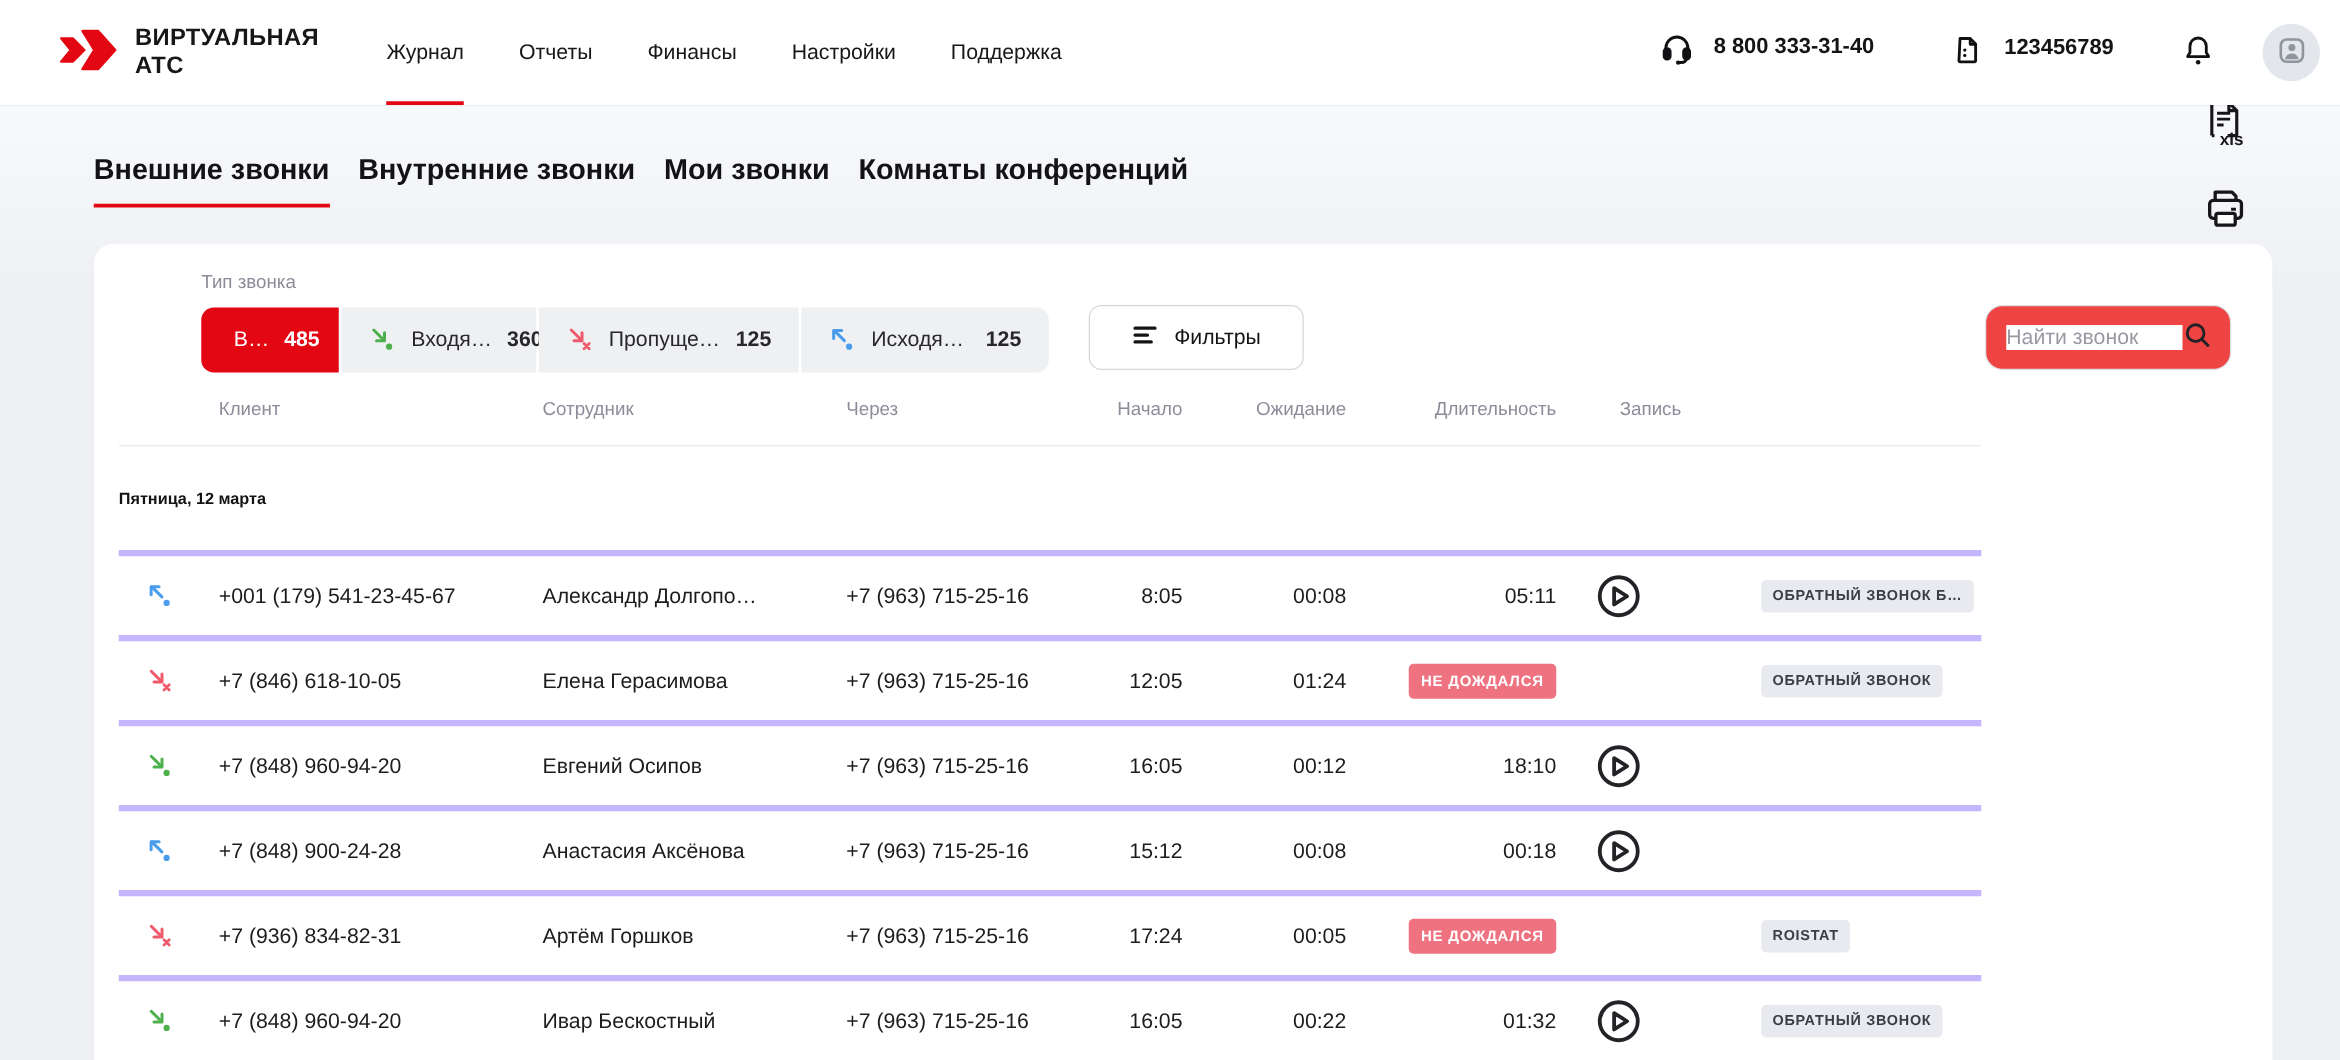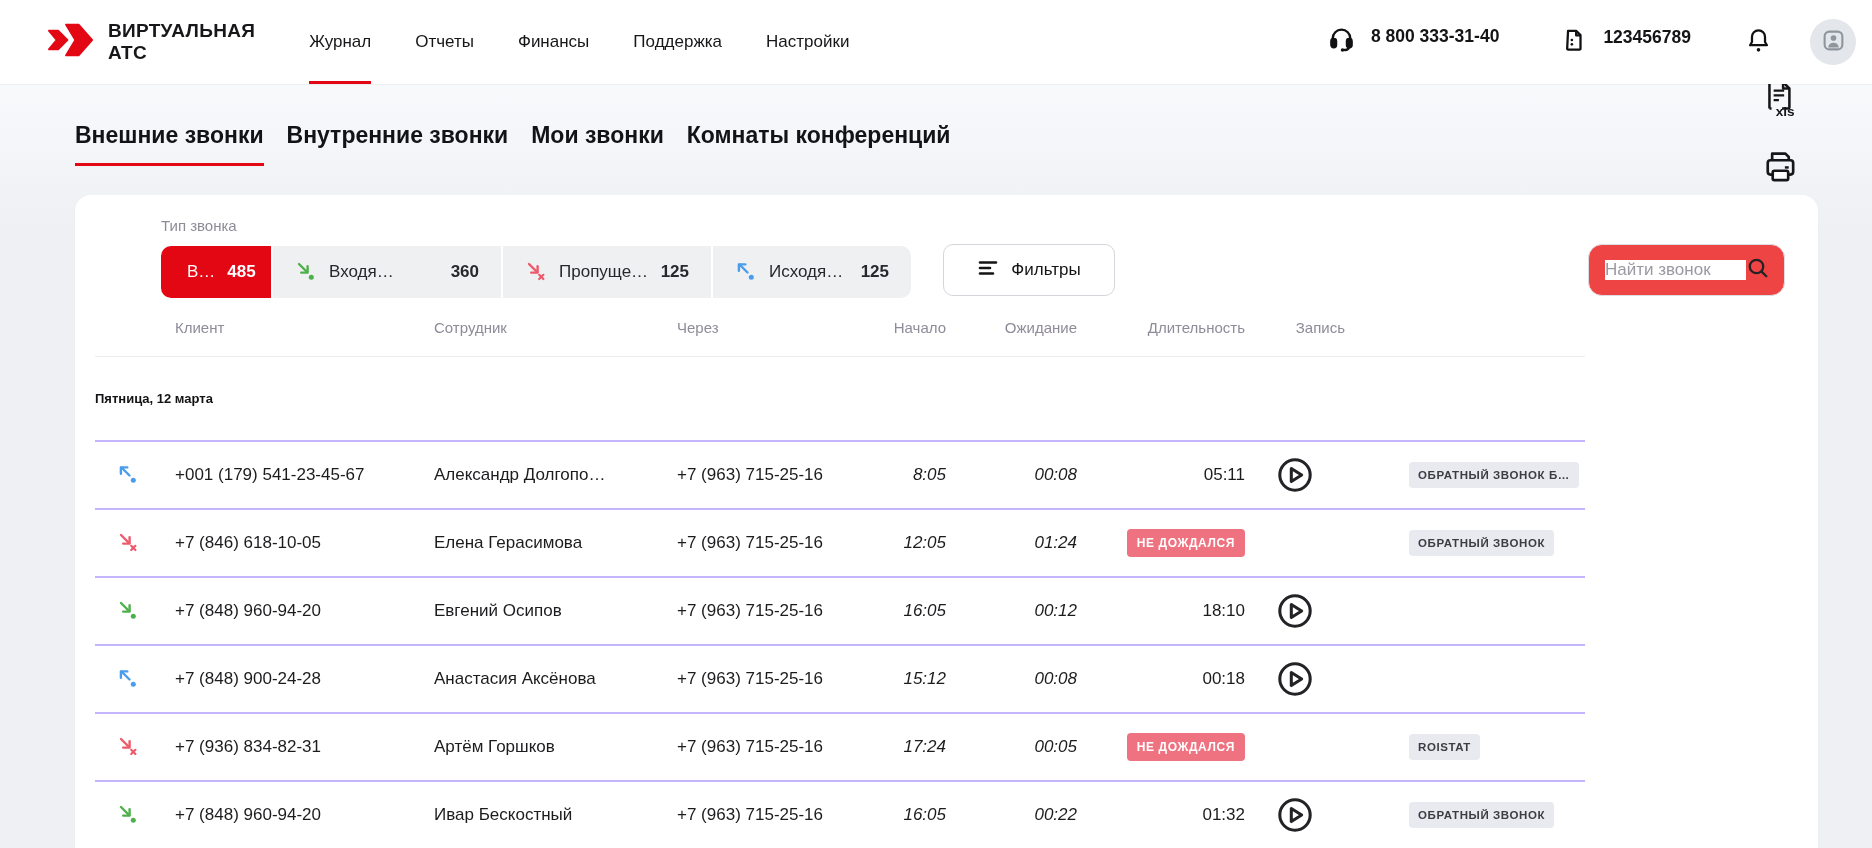--- a/index.html
+++ b/index.html
@@ -49,21 +49,21 @@
   .caret { width:0; height:0; border-left:7px solid transparent; border-right:7px solid transparent; border-top:9px solid #141417; }
   .type-group { margin-left:66px; }
   .segments { display:flex; gap:2px; }
   .segment {
     height:52px; background:#eef0f2; display:flex; align-items:center; padding:0 22px; gap:12px;
     font-size:17px; color:#27272c;
   }
   .segment:first-child { border-radius:10px 0 0 10px; padding:0 26px; }
   .segment:last-child { border-radius:0 10px 10px 0; }
   .segment:nth-child(1){ width:110px; }
-  .segment:nth-child(2){ width:228px; }
+  .segment:nth-child(2){ width:156px; }
   .segment:nth-child(3){ width:208px; }
   .segment:nth-child(4){ width:198px; }
   .segment.seg-active { background:#e30613; color:#fff; }
   .seg-count { margin-left:auto; font-weight:700; }
   .filters-btn {
     margin-left:32px; margin-top:27px; height:52px; width:172px; border:1px solid #d5d6db; border-radius:10px; background:#fff;
     display:flex; align-items:center; justify-content:center; gap:12px; font-size:17px; color:#141417;
   }
   .search-box {
     margin-left:auto; margin-top:27px; width:197px; height:52px; border:1px solid #dcdde2; border-radius:14px; background:#ef4444;
@@ -75,23 +75,23 @@
   
   .table { margin:0 20px; width:1490px; }
   .thead-row, .trow {
     display:grid;
     grid-template-columns:80px 259px 243px 193px 76px 131px 168px 100px 240px;
     align-items:center;
   }
   .thead-row { height:58px; font-size:15px; color:#8f8b99; }
   .cell-r { text-align:right; justify-self:stretch; }
   .date-row { height:84px; display:flex; align-items:center; font-size:13px; font-weight:700; color:#131316; border-top:1px solid #ececf0; }
-  .trow { height:68px; border-top:2px solid #c4b5fd; font-size:17px; color:#1c1c1f; cursor:pointer; }
+  .trow { height:68px; border-top:5px solid #c4b5fd; font-size:17px; color:#1c1c1f; cursor:pointer; }
   .c-icon { padding-left:22px; display:flex; align-items:center; }
-  .num { text-align:right;font-style:italic; }
+  .num { text-align:right; }
   .c-rec { display:flex; justify-content:center; align-items:center; }
   .c-dur { display:flex; justify-content:flex-end; align-items:center; }
   .c-tags { padding-left:64px; display:flex; align-items:center; }
   .play-btn { display:flex; align-items:center; padding:0; }
   .status-badge {
     background:#ee7280; color:#fff; font-size:12px; font-weight:700; letter-spacing:.6px;
     padding:7px 10px; border-radius:4px; white-space:nowrap;
   }
   .tag-badge {
     background:#e9eaef; color:#3c3c44; font-size:11.5px; font-weight:700; letter-spacing:.6px;
@@ -112,22 +112,22 @@
     </span>
     <span class="logo-text">
       <div>ВИРТУАЛЬНАЯ</div>
       <div>АТС</div>
     </span>
   </div>
   <div class="nav">
     <span class="nav-item active">Журнал</span>
     <span class="nav-item">Отчеты</span>
     <span class="nav-item">Финансы</span>
+    <span class="nav-item">Настройки</span>
     <span class="nav-item">Поддержка</span>
-    <span class="nav-item">Настройки</span>
   </div>
   <div class="header-right">
     <div class="contact">
       <span>
         <svg width="27" height="27" viewBox="0 0 26 26" fill="none" stroke="#111114" stroke-width="2.2">
           <path d="M4.5 14 v-2 a8.5 8.5 0 0 1 17 0 v2"></path>
           <rect x="3.2" y="12.5" width="4.6" height="8" rx="2.2" fill="#111114"></rect>
           <rect x="18.2" y="12.5" width="4.6" height="8" rx="2.2" fill="#111114"></rect>
           <path d="M20.5 20.5 a4.5 4.5 0 0 1-5 2.5" stroke-linecap="round"></path>
           <circle cx="14" cy="23.2" r="1.7" fill="#111114" stroke="none"></circle>

